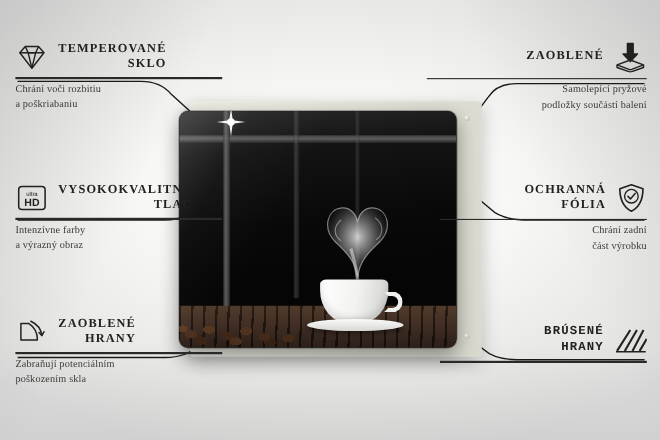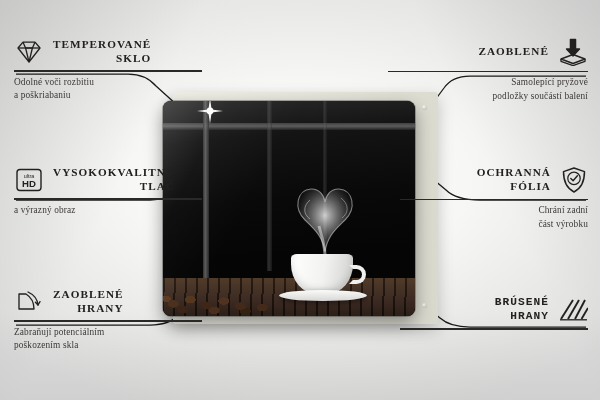--- a/index.html
+++ b/index.html
@@ -220,39 +220,40 @@
         <path d="M11.6,9 L18.4,9"></path>
       </g>
     </svg>
     <div class="titles">
       <span class="t-line">TEMPEROVANÉ</span>
       <span class="t-line">SKLO</span>
     </div>
   </div>
   <div class="rule"></div>
   <div class="sub">
-    <div>Odolné voči rozbitiu</div>
+    <div>Chrání voči rozbitiu</div>
     <div>a poškriabaniu</div>
   </div>
 </div>
 
 <div class="feature f-print">
   <div class="head">
     <svg class="icon" width="30" height="26" viewBox="0 0 30 26">
       <rect x="3" y="2.5" width="24" height="21" rx="3" ry="3" fill="none" stroke="#23211f" stroke-width="1.4"></rect>
       <text x="15" y="11" text-anchor="middle" font-family="Liberation Sans, sans-serif" font-size="5.4" fill="#23211f">ultra</text>
       <text x="15" y="20.4" text-anchor="middle" font-family="Liberation Sans, sans-serif" font-size="9.6" font-weight="bold" fill="#23211f">HD</text>
     </svg>
     <div class="titles">
       <span class="t-line">VYSOKOKVALITNÝ</span>
       <span class="t-line">TLAČ</span>
     </div>
   </div>
   <div class="rule"></div>
   <div class="sub">
+    <div>Intenzívne farby</div>
     <div>a výrazný obraz</div>
   </div>
 </div>
 
 <div class="feature f-rounded">
   <div class="head">
     <svg class="icon" width="30" height="26" viewBox="0 0 30 26">
       <g fill="none" stroke="#23211f" stroke-width="1.35" stroke-linecap="round">
         <path d="M5,5 L5,20 L20,20 Q20,10 12,5 Z" stroke-linejoin="round"></path>
         <path d="M14,3 Q23,7 24,16"></path>

